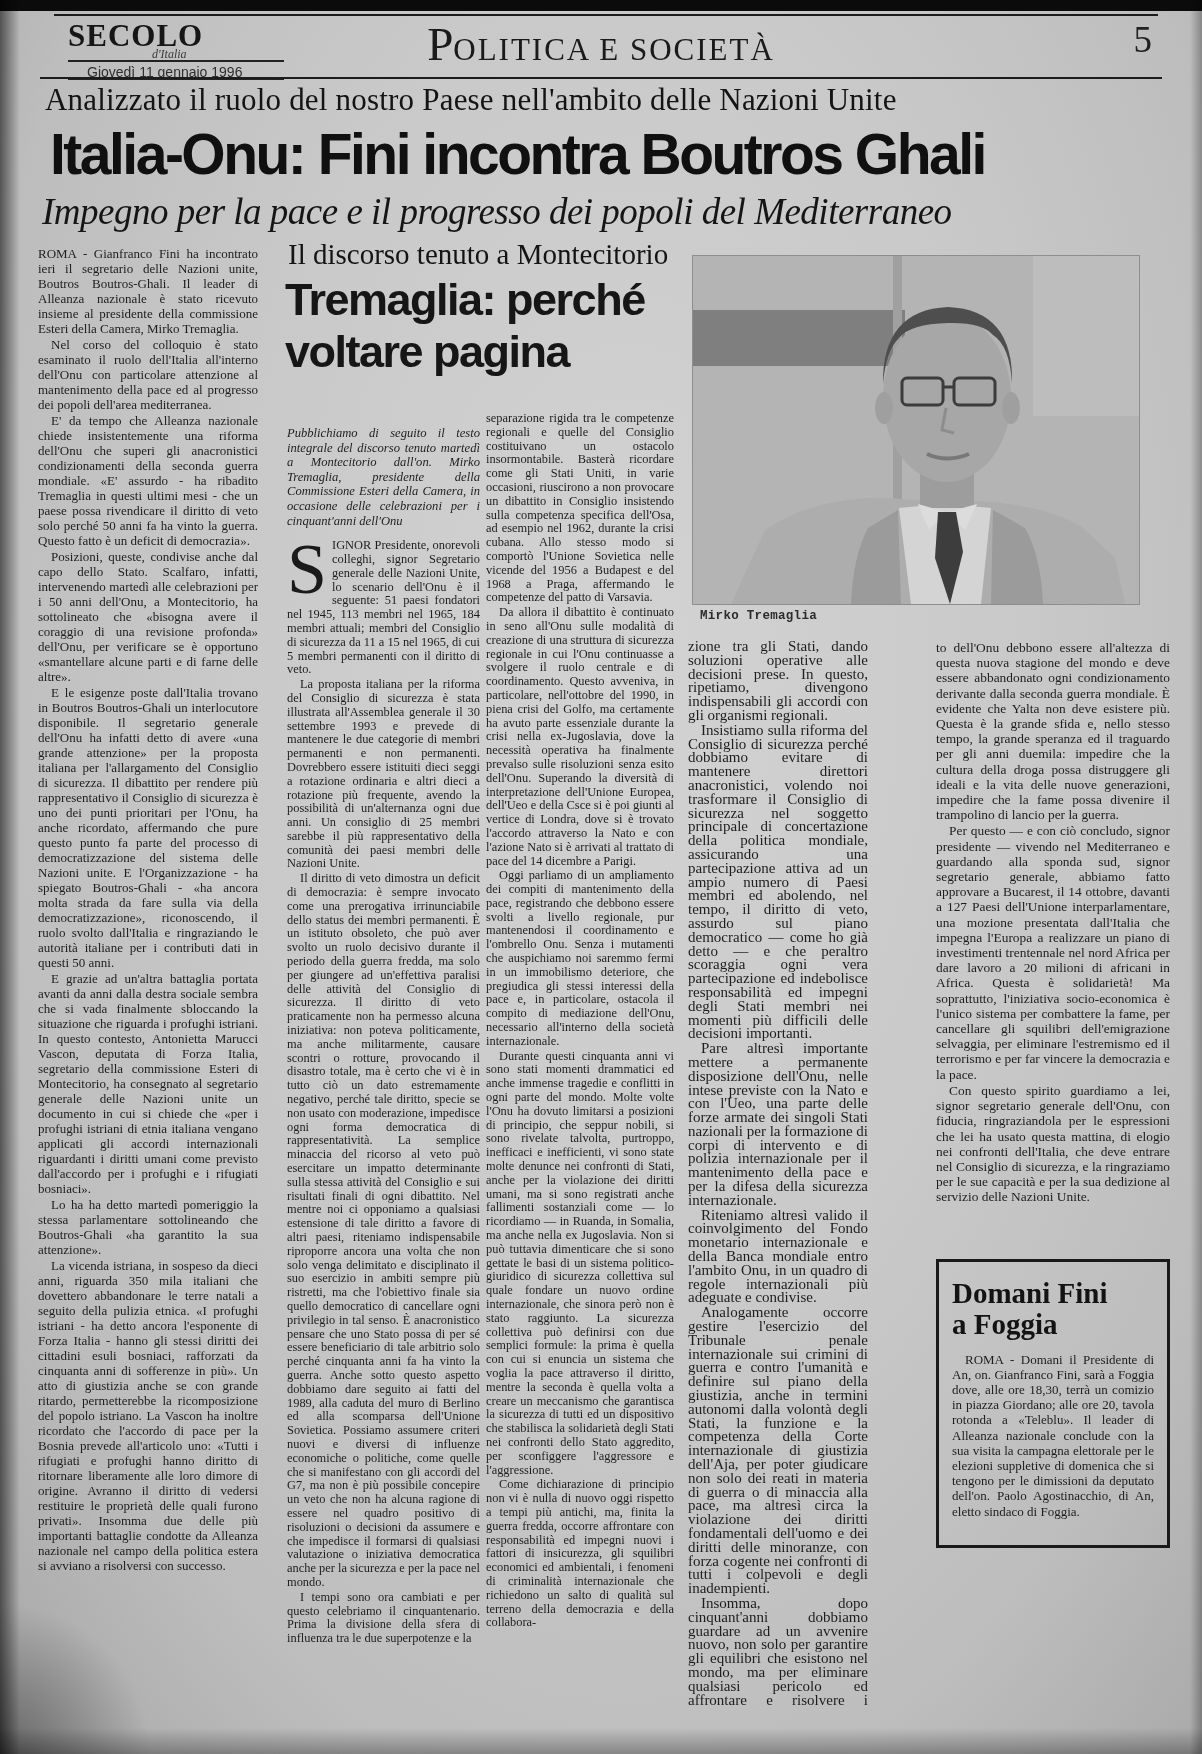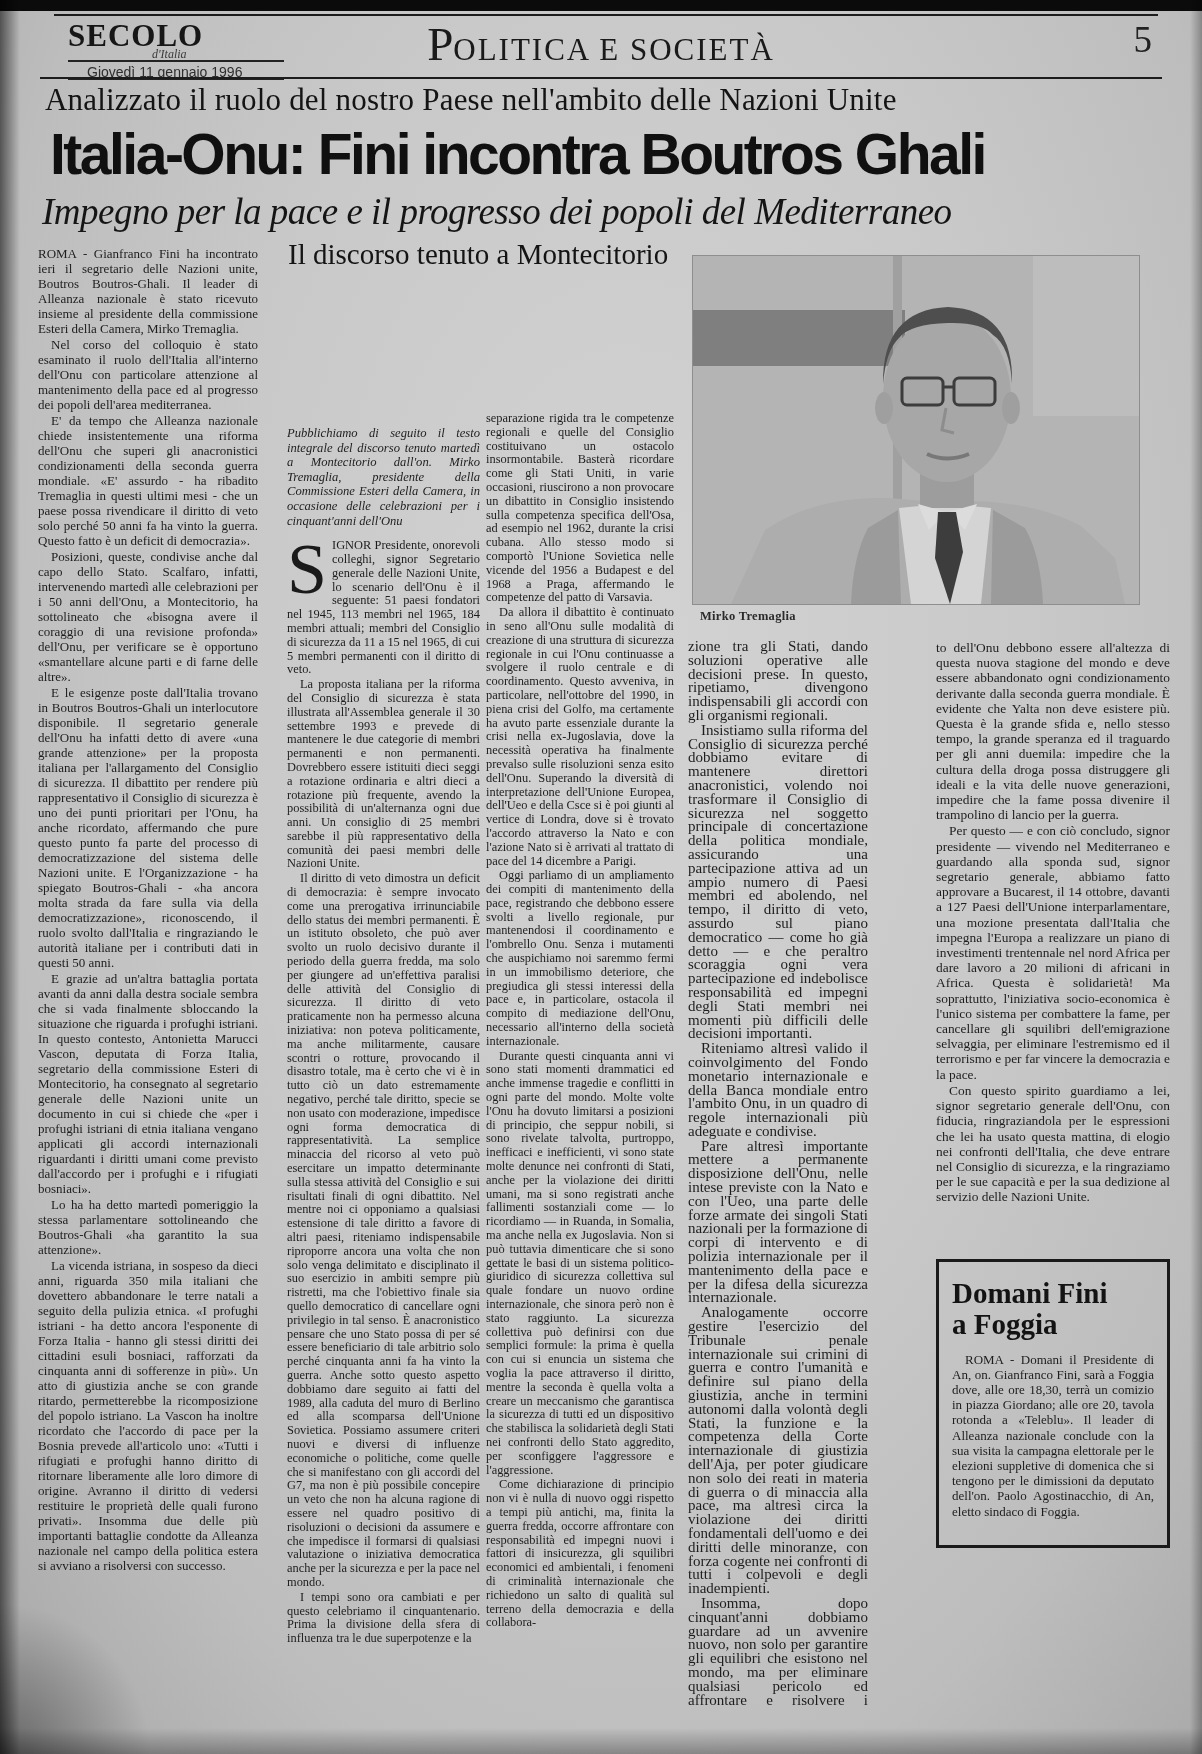--- a/index.html
+++ b/index.html
@@ -50,21 +50,21 @@
   .dropcap{float:left;font-size:72px;line-height:56px;padding:2px 5px 0 0;font-weight:normal;color:#1a1a1a;}
   
   .speech-kicker{position:absolute;left:288px;top:238px;font-size:29px;color:#141414;}
   .speech-headline{position:absolute;left:285px;top:274px;width:420px;
         font-family:"Liberation Sans","DejaVu Sans",sans-serif;font-weight:bold;
         font-size:45px;line-height:52px;letter-spacing:-1.5px;color:#161616;}
   
   .photo{position:absolute;left:692px;top:255px;width:446px;height:348px;border:1px solid #8e8e8e;
         background:#b3b3b3;}
   .photo svg{display:block;width:100%;height:100%;}
-  .photo-caption{position:absolute;left:700px;top:609px;font-family:Liberation Serif, serif;
+  .photo-caption{position:absolute;left:700px;top:609px;font-family:Liberation Mono, monospace;
         font-weight:bold;font-size:12.5px;color:#2b2b2b;letter-spacing:.3px;}
   
   .box{border:3px solid #1a1a1a;margin-top:54px;padding:16px 13px 25px 13px;}
   .box-title{font-weight:bold;font-size:29px;line-height:31px;font-family:"Liberation Serif",serif;
         color:#131313;margin-bottom:12px;text-align:left;}
   .box-body{font-size:13px;line-height:15.2px;text-align:justify;margin:0;}
 </style>
 </head>
 <body>
 
@@ -97,20 +97,21 @@
         <p class="para">E' da tempo che Alleanza nazionale chiede insistentemente una riforma dell'Onu che superi gli anacronistici condizionamenti della seconda guerra mondiale. «E' assurdo - ha ribadito Tremaglia in questi ultimi mesi - che un paese possa rivendicare il diritto di veto solo perché 50 anni fa ha vinto la guerra. Questo fatto è un deficit di democrazia».</p>
         <p class="para">Posizioni, queste, condivise anche dal capo dello Stato. Scalfaro, infatti, intervenendo martedì alle celebrazioni per i 50 anni dell'Onu, a Montecitorio, ha sottolineato che «bisogna avere il coraggio di una revisione profonda» dell'Onu, per verificare se è opportuno «smantellare alcune parti e di farne delle altre».</p>
         <p class="para">E le esigenze poste dall'Italia trovano in Boutros Boutros-Ghali un interlocutore disponibile. Il segretario generale dell'Onu ha infatti detto di avere «una grande attenzione» per la proposta italiana per l'allargamento del Consiglio di sicurezza. Il dibattito per rendere più rappresentativo il Consiglio di sicurezza è uno dei punti prioritari per l'Onu, ha anche ricordato, affermando che pure questo punto fa parte del processo di democratizzazione del sistema delle Nazioni unite. E l'Organizzazione - ha spiegato Boutros-Ghali - «ha ancora molta strada da fare sulla via della democratizzazione», riconoscendo, il ruolo svolto dall'Italia e ringraziando le autorità italiane per i contributi dati in questi 50 anni.</p>
         <p class="para">E grazie ad un'altra battaglia portata avanti da anni dalla destra sociale sembra che si vada finalmente sbloccando la situazione che riguarda i profughi istriani. In questo contesto, Antonietta Marucci Vascon, deputata di Forza Italia, segretario della commissione Esteri di Montecitorio, ha consegnato al segretario generale delle Nazioni unite un documento in cui si chiede che «per i profughi istriani di etnia italiana vengano applicati gli accordi internazionali riguardanti i diritti umani come previsto dall'accordo per i profughi e i rifugiati bosniaci».</p>
         <p class="para">Lo ha ha detto martedì pomeriggio la stessa parlamentare sottolineando che Boutros-Ghali «ha garantito la sua attenzione».</p>
         <p class="para">La vicenda istriana, in sospeso da dieci anni, riguarda 350 mila italiani che dovettero abbandonare le terre natali a seguito della pulizia etnica. «I profughi istriani - ha detto ancora l'esponente di Forza Italia - hanno gli stessi diritti dei cittadini esuli bosniaci, rafforzati da cinquanta anni di sofferenze in più». Un atto di giustizia anche se con grande ritardo, permetterebbe la ricomposizione del popolo istriano. La Vascon ha inoltre ricordato che l'accordo di pace per la Bosnia prevede all'articolo uno: «Tutti i rifugiati e profughi hanno diritto di ritornare liberamente alle loro dimore di origine. Avranno il diritto di vedersi restituire le proprietà delle quali furono privati». Insomma due delle più importanti battaglie condotte da Alleanza nazionale nel campo della politica estera si avviano a risolversi con successo.</p>
       </div>
   </div>
 
   <div class="speech-kicker" data-bind="speech_article.kicker">Il discorso tenuto a Montecitorio</div>
+  <div class="speech-headline"><span data-bind="speech_article.headline_line1">Tremaglia: perché</span><br><span data-bind="speech_article.headline_line2">voltare pagina</span></div>
 
   <div class="photo">
     <svg viewBox="0 0 446 348">
       <rect width="446" height="348" fill="#b4b4b4"></rect>
       <rect x="340" y="0" width="106" height="160" fill="#bdbdbd"></rect>
       <rect x="0" y="54" width="212" height="56" fill="#7f7f7f"></rect>
       <rect x="200" y="0" width="9" height="348" fill="#a0a0a0"></rect>
       <path d="M38 348 L72 274 Q122 240 196 242 L242 246 Q332 240 388 270 L422 302 L432 348 Z" fill="#adadad"></path>
       <path d="M205 254 L175 272 Q160 300 158 348 L208 348 Z" fill="#9b9b9b"></path>
       <path d="M300 254 L332 272 Q348 300 350 348 L298 348 Z" fill="#9b9b9b"></path>
@@ -150,22 +151,22 @@
         <p class="para">Oggi parliamo di un ampliamento dei compiti di mantenimento della pace, registrando che debbono essere svolti a livello regionale, pur mantenendosi il coordinamento e l'ombrello Onu. Senza i mutamenti che auspichiamo noi saremmo fermi in un immobilismo deteriore, che pregiudica gli stessi interessi della pace e, in particolare, ostacola il compito di mediazione dell'Onu, necessario all'interno della società internazionale.</p>
         <p class="para">Durante questi cinquanta anni vi sono stati momenti drammatici ed anche immense tragedie e conflitti in ogni parte del mondo. Molte volte l'Onu ha dovuto limitarsi a posizioni di principio, che seppur nobili, si sono rivelate talvolta, purtroppo, inefficaci e inefficienti, vi sono state molte denunce nei confronti di Stati, anche per la violazione dei diritti umani, ma si sono registrati anche fallimenti sostanziali come — lo ricordiamo — in Ruanda, in Somalia, ma anche nella ex Jugoslavia. Non si può tuttavia dimenticare che si sono gettate le basi di un sistema politico-giuridico di sicurezza collettiva sul quale fondare un nuovo ordine internazionale, che sinora però non è stato raggiunto. La sicurezza collettiva può definirsi con due semplici formule: la prima è quella con cui si enuncia un sistema che voglia la pace attraverso il diritto, mentre la seconda è quella volta a creare un meccanismo che garantisca la sicurezza di tutti ed un dispositivo che stabilisca la solidarietà degli Stati nei confronti dello Stato aggredito, per sconfiggere l'aggressore e l'aggressione.</p>
         <p class="para">Come dichiarazione di principio non vi è nulla di nuovo oggi rispetto a tempi più antichi, ma, finita la guerra fredda, occorre affrontare con responsabilità ed impegni nuovi i fattori di insicurezza, gli squilibri economici ed ambientali, i fenomeni di criminalità internazionale che richiedono un salto di qualità sul terreno della democrazia e della collabora-</p>
       </div>
   </div>
 
   <div class="col colC">
     <div data-bind-list="speech_article.col3">
         <p class="para">zione tra gli Stati, dando soluzioni operative alle decisioni prese. In questo, ripetiamo, divengono indispensabili gli accordi con gli organismi regionali.</p>
         <p class="para">Insistiamo sulla riforma del Consiglio di sicurezza perché dobbiamo evitare di mantenere direttori anacronistici, volendo noi trasformare il Consiglio di sicurezza nel soggetto principale di concertazione della politica mondiale, assicurando una partecipazione attiva ad un ampio numero di Paesi membri ed abolendo, nel tempo, il diritto di veto, assurdo sul piano democratico — come ho già detto — e che peraltro scoraggia ogni vera partecipazione ed indebolisce responsabilità ed impegni degli Stati membri nei momenti più difficili delle decisioni importanti.</p>
+        <p class="para">Pare altresì importante mettere a permanente disposizione dell'Onu, nelle intese previste con la Nato e con l'Ueo, una parte delle forze armate dei singoli Stati nazionali per la formazione di corpi di intervento e di polizia internazionale per il mantenimento della pace e per la difesa della sicurezza internazionale.</p>
         <p class="para">Riteniamo altresì valido il coinvolgimento del Fondo monetario internazionale e della Banca mondiale entro l'ambito Onu, in un quadro di regole internazionali più adeguate e condivise.</p>
-        <p class="para">Pare altresì importante mettere a permanente disposizione dell'Onu, nelle intese previste con la Nato e con l'Ueo, una parte delle forze armate dei singoli Stati nazionali per la formazione di corpi di intervento e di polizia internazionale per il mantenimento della pace e per la difesa della sicurezza internazionale.</p>
         <p class="para">Analogamente occorre gestire l'esercizio del Tribunale penale internazionale sui crimini di guerra e contro l'umanità e definire sul piano della giustizia, anche in termini autonomi dalla volontà degli Stati, la funzione e la competenza della Corte internazionale di giustizia dell'Aja, per poter giudicare non solo dei reati in materia di guerra o di minaccia alla pace, ma altresì circa la violazione dei diritti fondamentali dell'uomo e dei diritti delle minoranze, con forza cogente nei confronti di tutti i colpevoli e degli inadempienti.</p>
         <p class="para">Insomma, dopo cinquant'anni dobbiamo guardare ad un avvenire nuovo, non solo per garantire gli equilibri che esistono nel mondo, ma per eliminare qualsiasi pericolo ed affrontare e risolvere i problemi dell'ordine internazionale e della sicurezza e quelli della cooperazione e dello sviluppo, tutelando e difendendo sempre la libertà, la democrazia e, soprattutto, il futuro delle nuove generazioni.</p>
         <p class="para">Il rinnovamento ed il cambiamen-</p>
       </div>
   </div>
 
   <div class="col colD">
     <div data-bind-list="speech_article.col4">
         <p class="para">to dell'Onu debbono essere all'altezza di questa nuova stagione del mondo e deve essere abbandonato ogni condizionamento derivante dalla seconda guerra mondiale. È evidente che Yalta non deve esistere più. Questa è la grande sfida e, nello stesso tempo, la grande speranza ed il traguardo per gli anni duemila: impedire che la cultura della droga possa distruggere gli ideali e la vita delle nuove generazioni, impedire che la fame possa divenire il trampolino di lancio per la guerra.</p>
         <p class="para">Per questo — e con ciò concludo, signor presidente — vivendo nel Mediterraneo e guardando alla sponda sud, signor segretario generale, abbiamo fatto approvare a Bucarest, il 14 ottobre, davanti a 127 Paesi dell'Unione interparlamentare, una mozione presentata dall'Italia che impegna l'Europa a realizzare un piano di investimenti trentennale nel nord Africa per dare lavoro a 20 milioni di africani in Africa. Questa è solidarietà! Ma soprattutto, l'iniziativa socio-economica è l'unico sistema per combattere la fame, per cancellare gli squilibri dell'emigrazione selvaggia, per eliminare l'estremismo ed il terrorismo e per far vincere la democrazia e la pace.</p>

